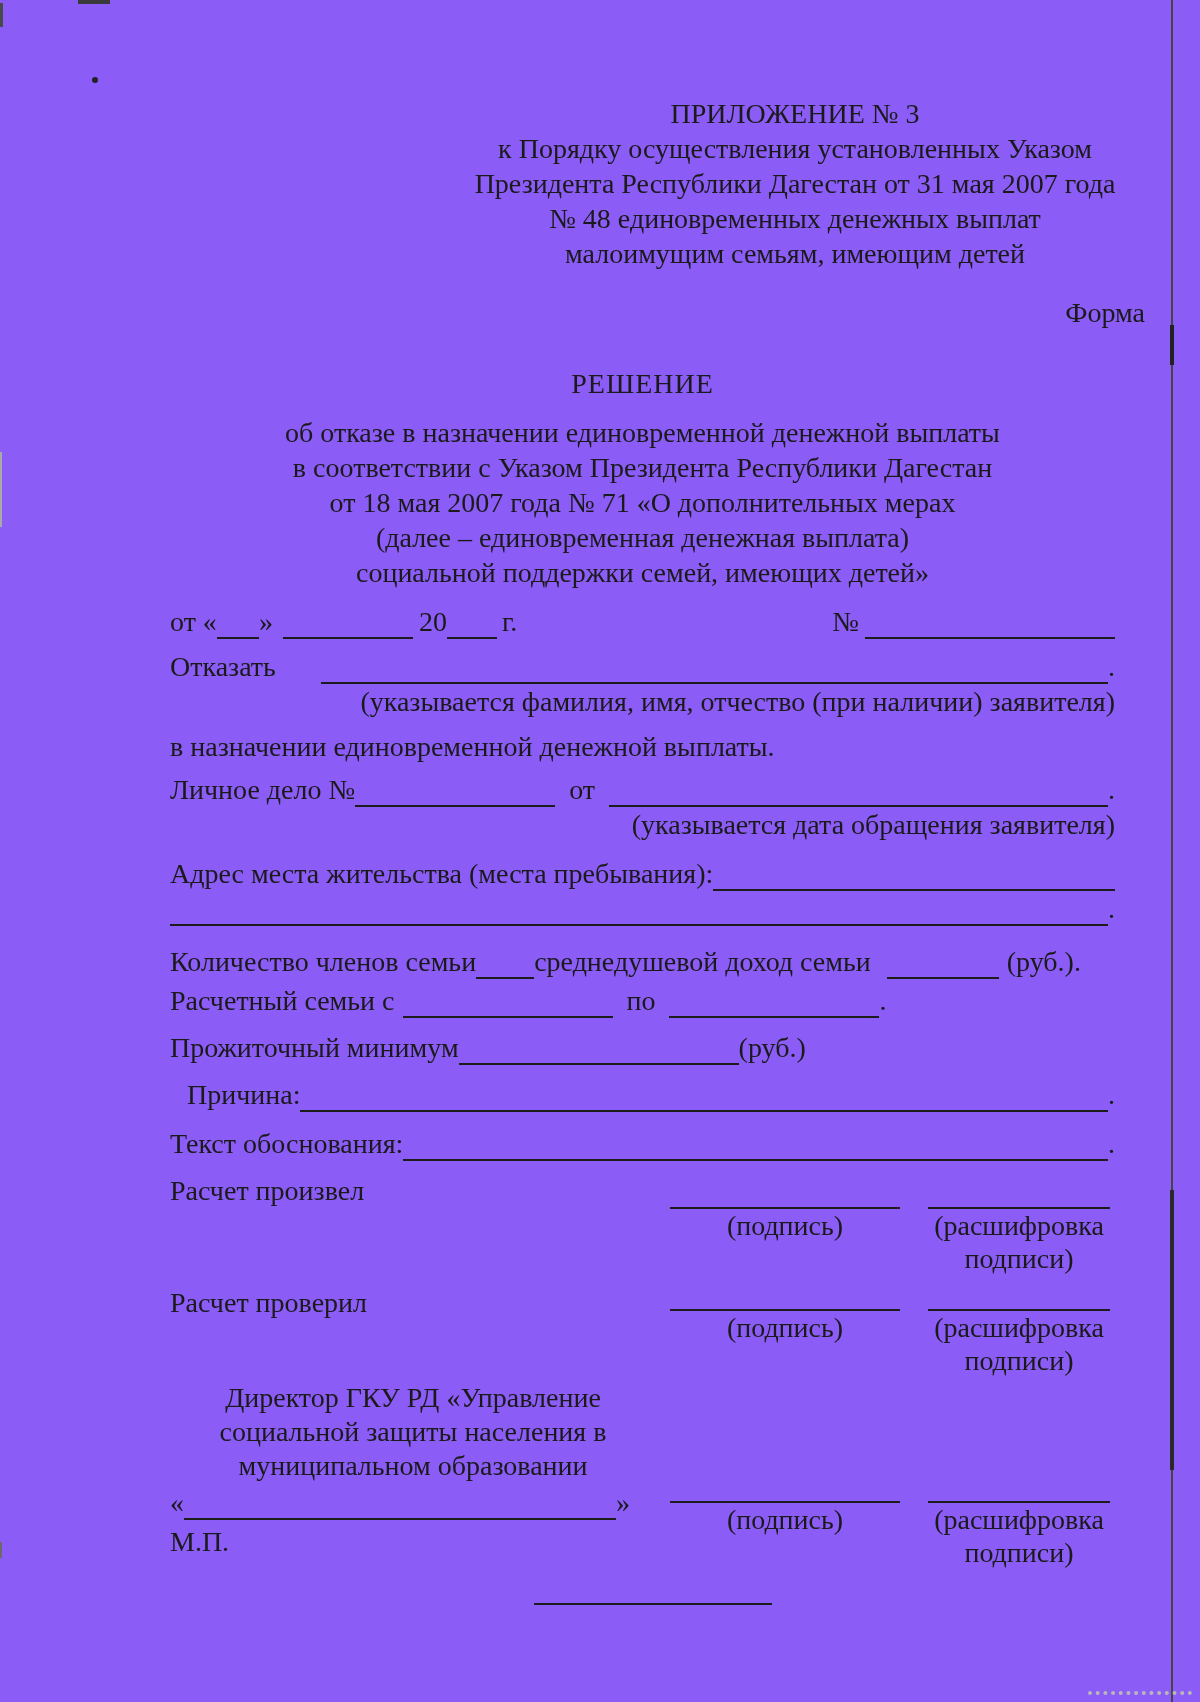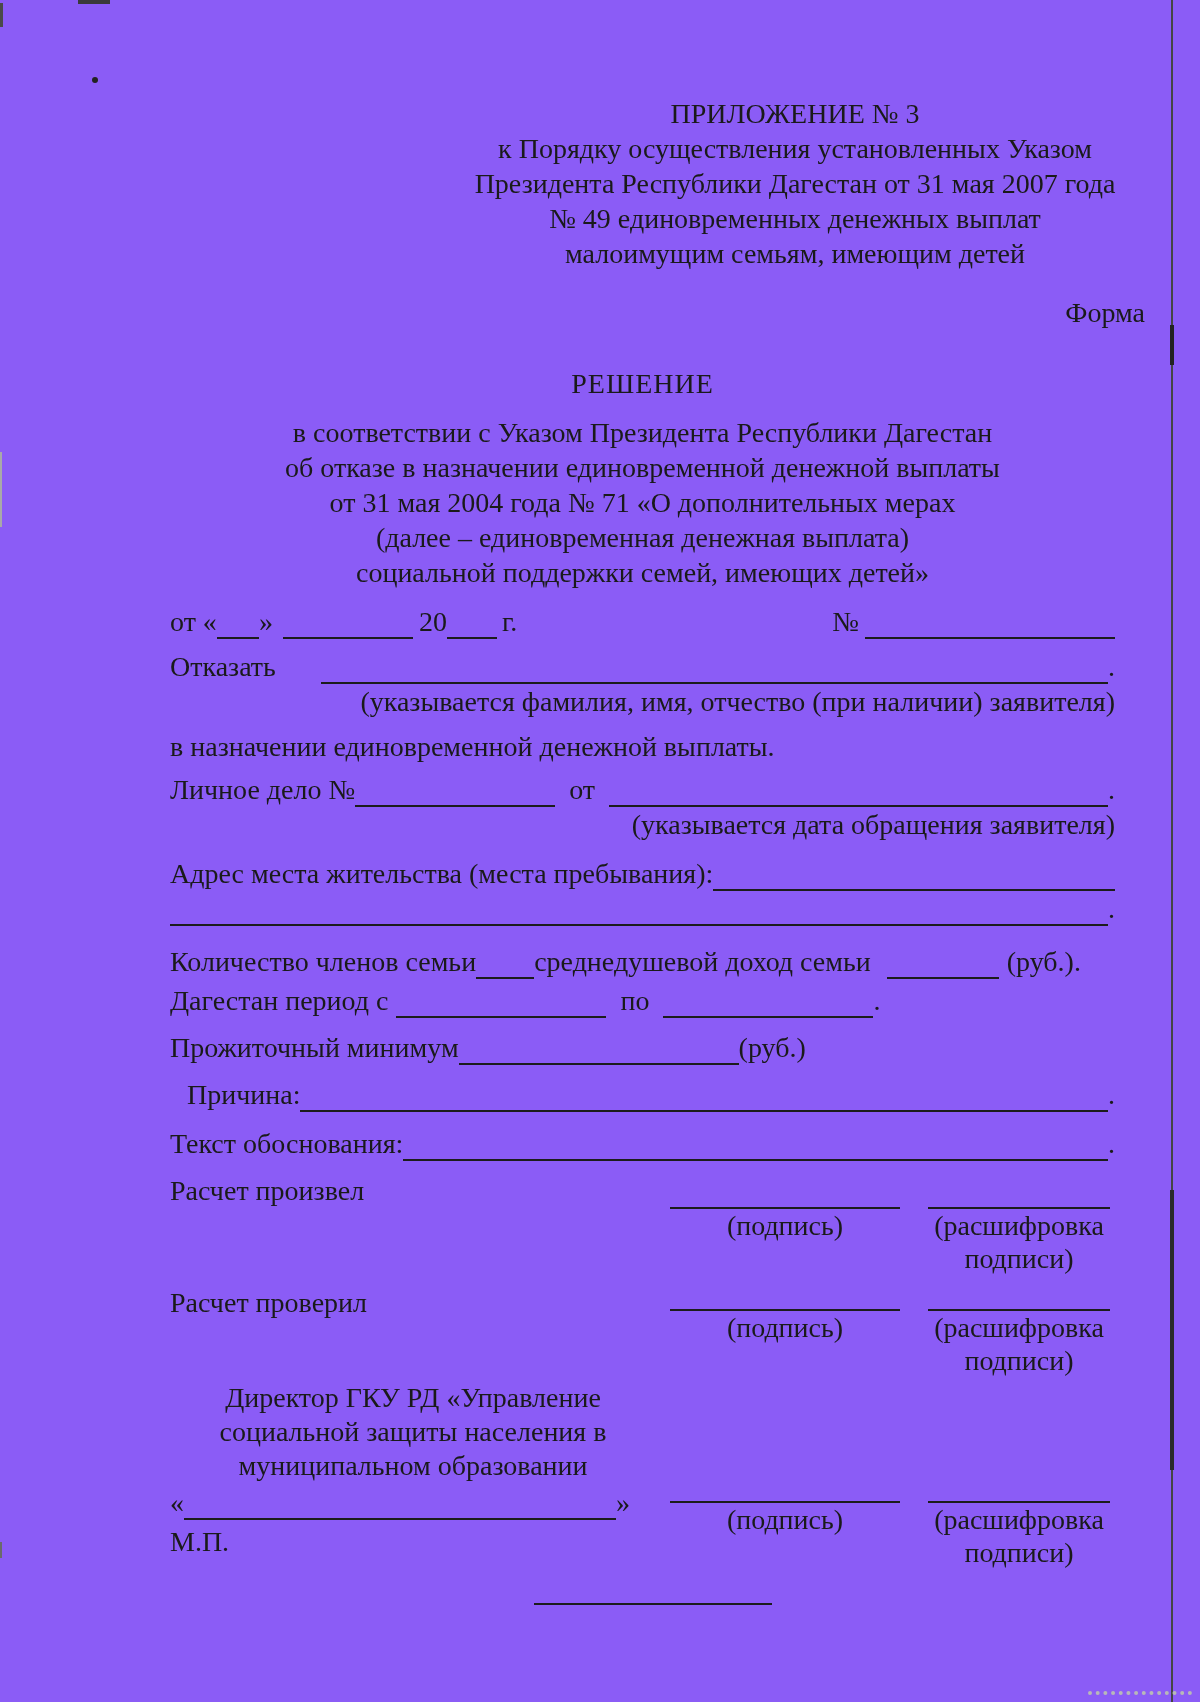--- a/index.html
+++ b/index.html
@@ -93,32 +93,32 @@
   <div class="scan-left-speck2"></div>
   <div class="scan-left-speck3"></div>
   <div class="scan-br-dashes"></div>
 
   <div class="content">
 
     <div class="appendix">
       <div>ПРИЛОЖЕНИЕ № 3</div>
       <div>к Порядку осуществления установленных Указом</div>
       <div>Президента Республики Дагестан от 31 мая 2007 года</div>
-      <div>№ 49 единовременных денежных выплат</div>
+      <div>№ 48 единовременных денежных выплат</div>
       <div>малоимущим семьям, имеющим детей</div>
     </div>
 
     <div class="forma">Форма</div>
 
     <div class="title">РЕШЕНИЕ</div>
 
     <div class="subtitle">
+      <div>об отказе в назначении единовременной денежной выплаты</div>
       <div>в соответствии с Указом Президента Республики Дагестан</div>
-      <div>об отказе в назначении единовременной денежной выплаты</div>
-      <div>от 31 мая 2004 года № 71 «О дополнительных мерах</div>
+      <div>от 18 мая 2007 года № 71 «О дополнительных мерах</div>
       <div>(далее – единовременная денежная выплата)</div>
       <div>социальной поддержки семей, имеющих детей»</div>
     </div>
 
     <div class="row date-row">
       <span class="lbl">от «</span>
       <span class="blank" style="width:42px"></span>
       <span class="lbl">»</span>
       <span class="blank" style="width:130px; margin-left:10px"></span>
       <span class="lbl" style="margin-left:6px">20</span>
@@ -157,21 +157,21 @@
 
     <div class="row family-row">
       <span class="lbl">Количество членов семьи</span>
       <span class="blank" style="width:58px"></span>
       <span class="lbl">среднедушевой доход семьи</span>
       <span class="blank" style="width:112px; margin-left:16px"></span>
       <span class="lbl" style="margin-left:8px">(руб.).</span>
     </div>
 
     <div class="row period-row">
-      <span class="lbl">Дагестан период с</span>
+      <span class="lbl">Расчетный семьи с</span>
       <span class="blank" style="width:210px; margin-left:8px"></span>
       <span class="lbl" style="margin:0 14px">по</span>
       <span class="blank" style="width:210px"></span>
       <span class="dot">.</span>
     </div>
 
     <div class="row minimum-row">
       <span class="lbl">Прожиточный минимум</span>
       <span class="blank" style="width:280px"></span>
       <span class="lbl">(руб.)</span>

